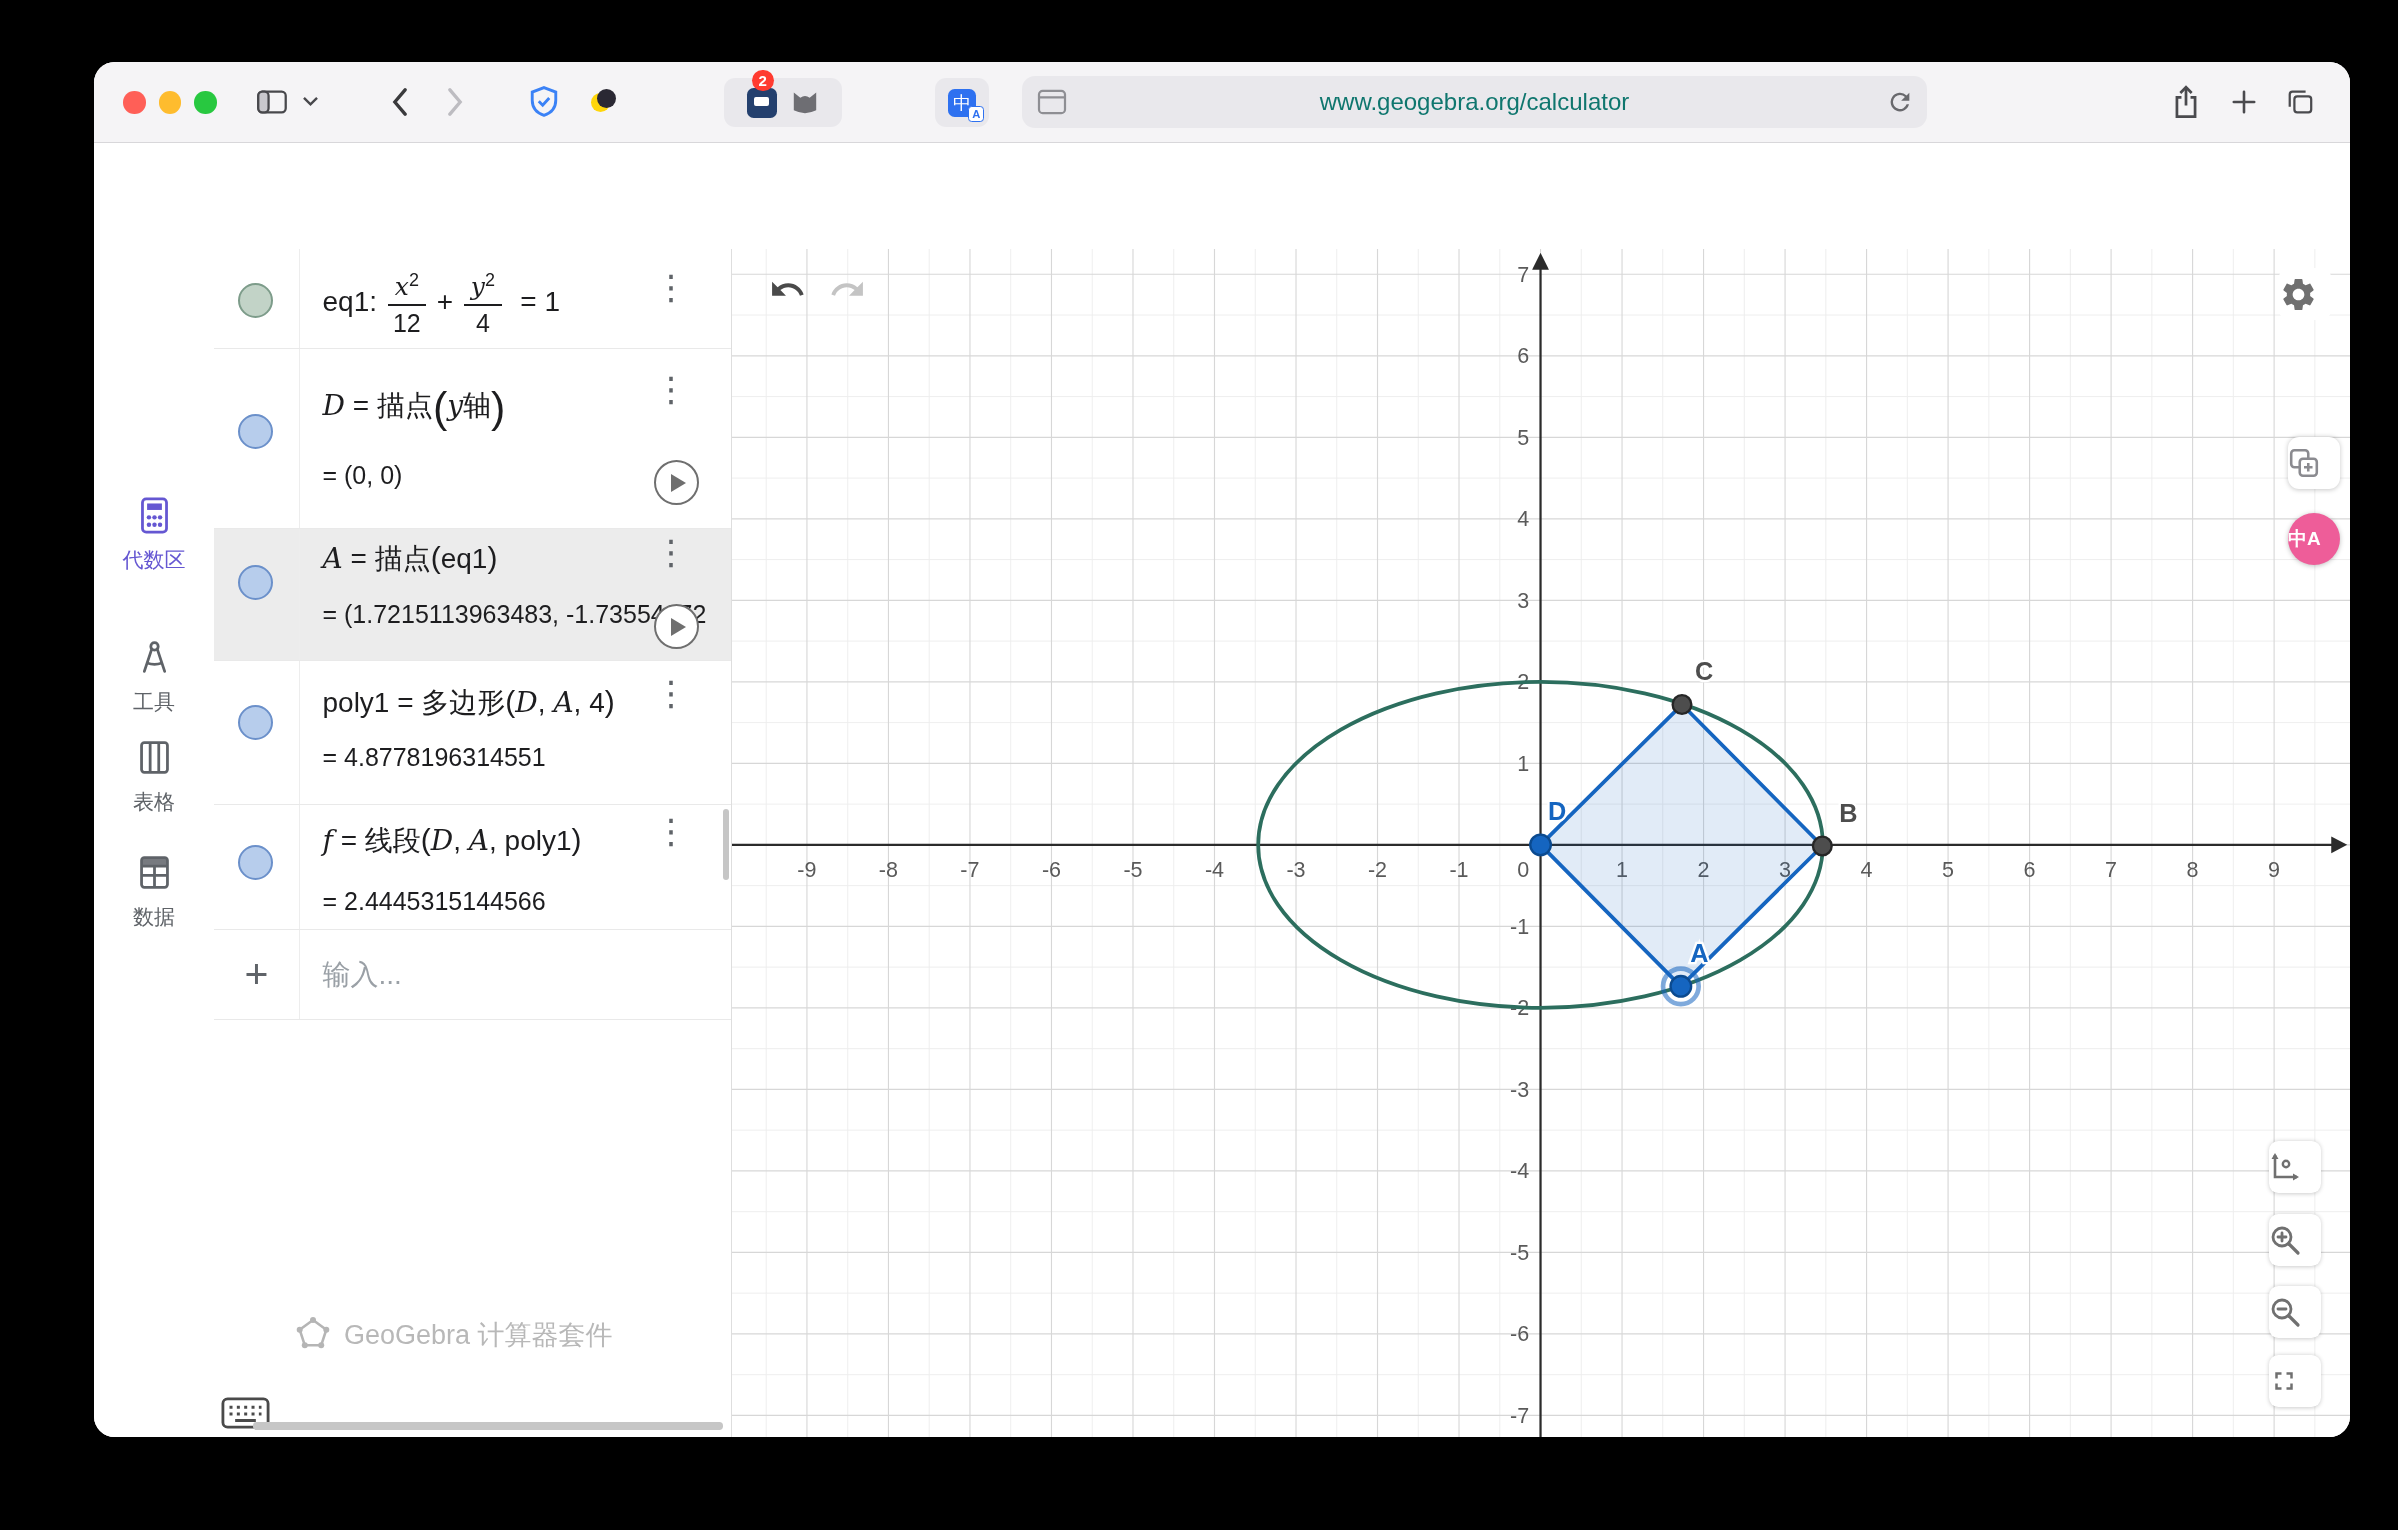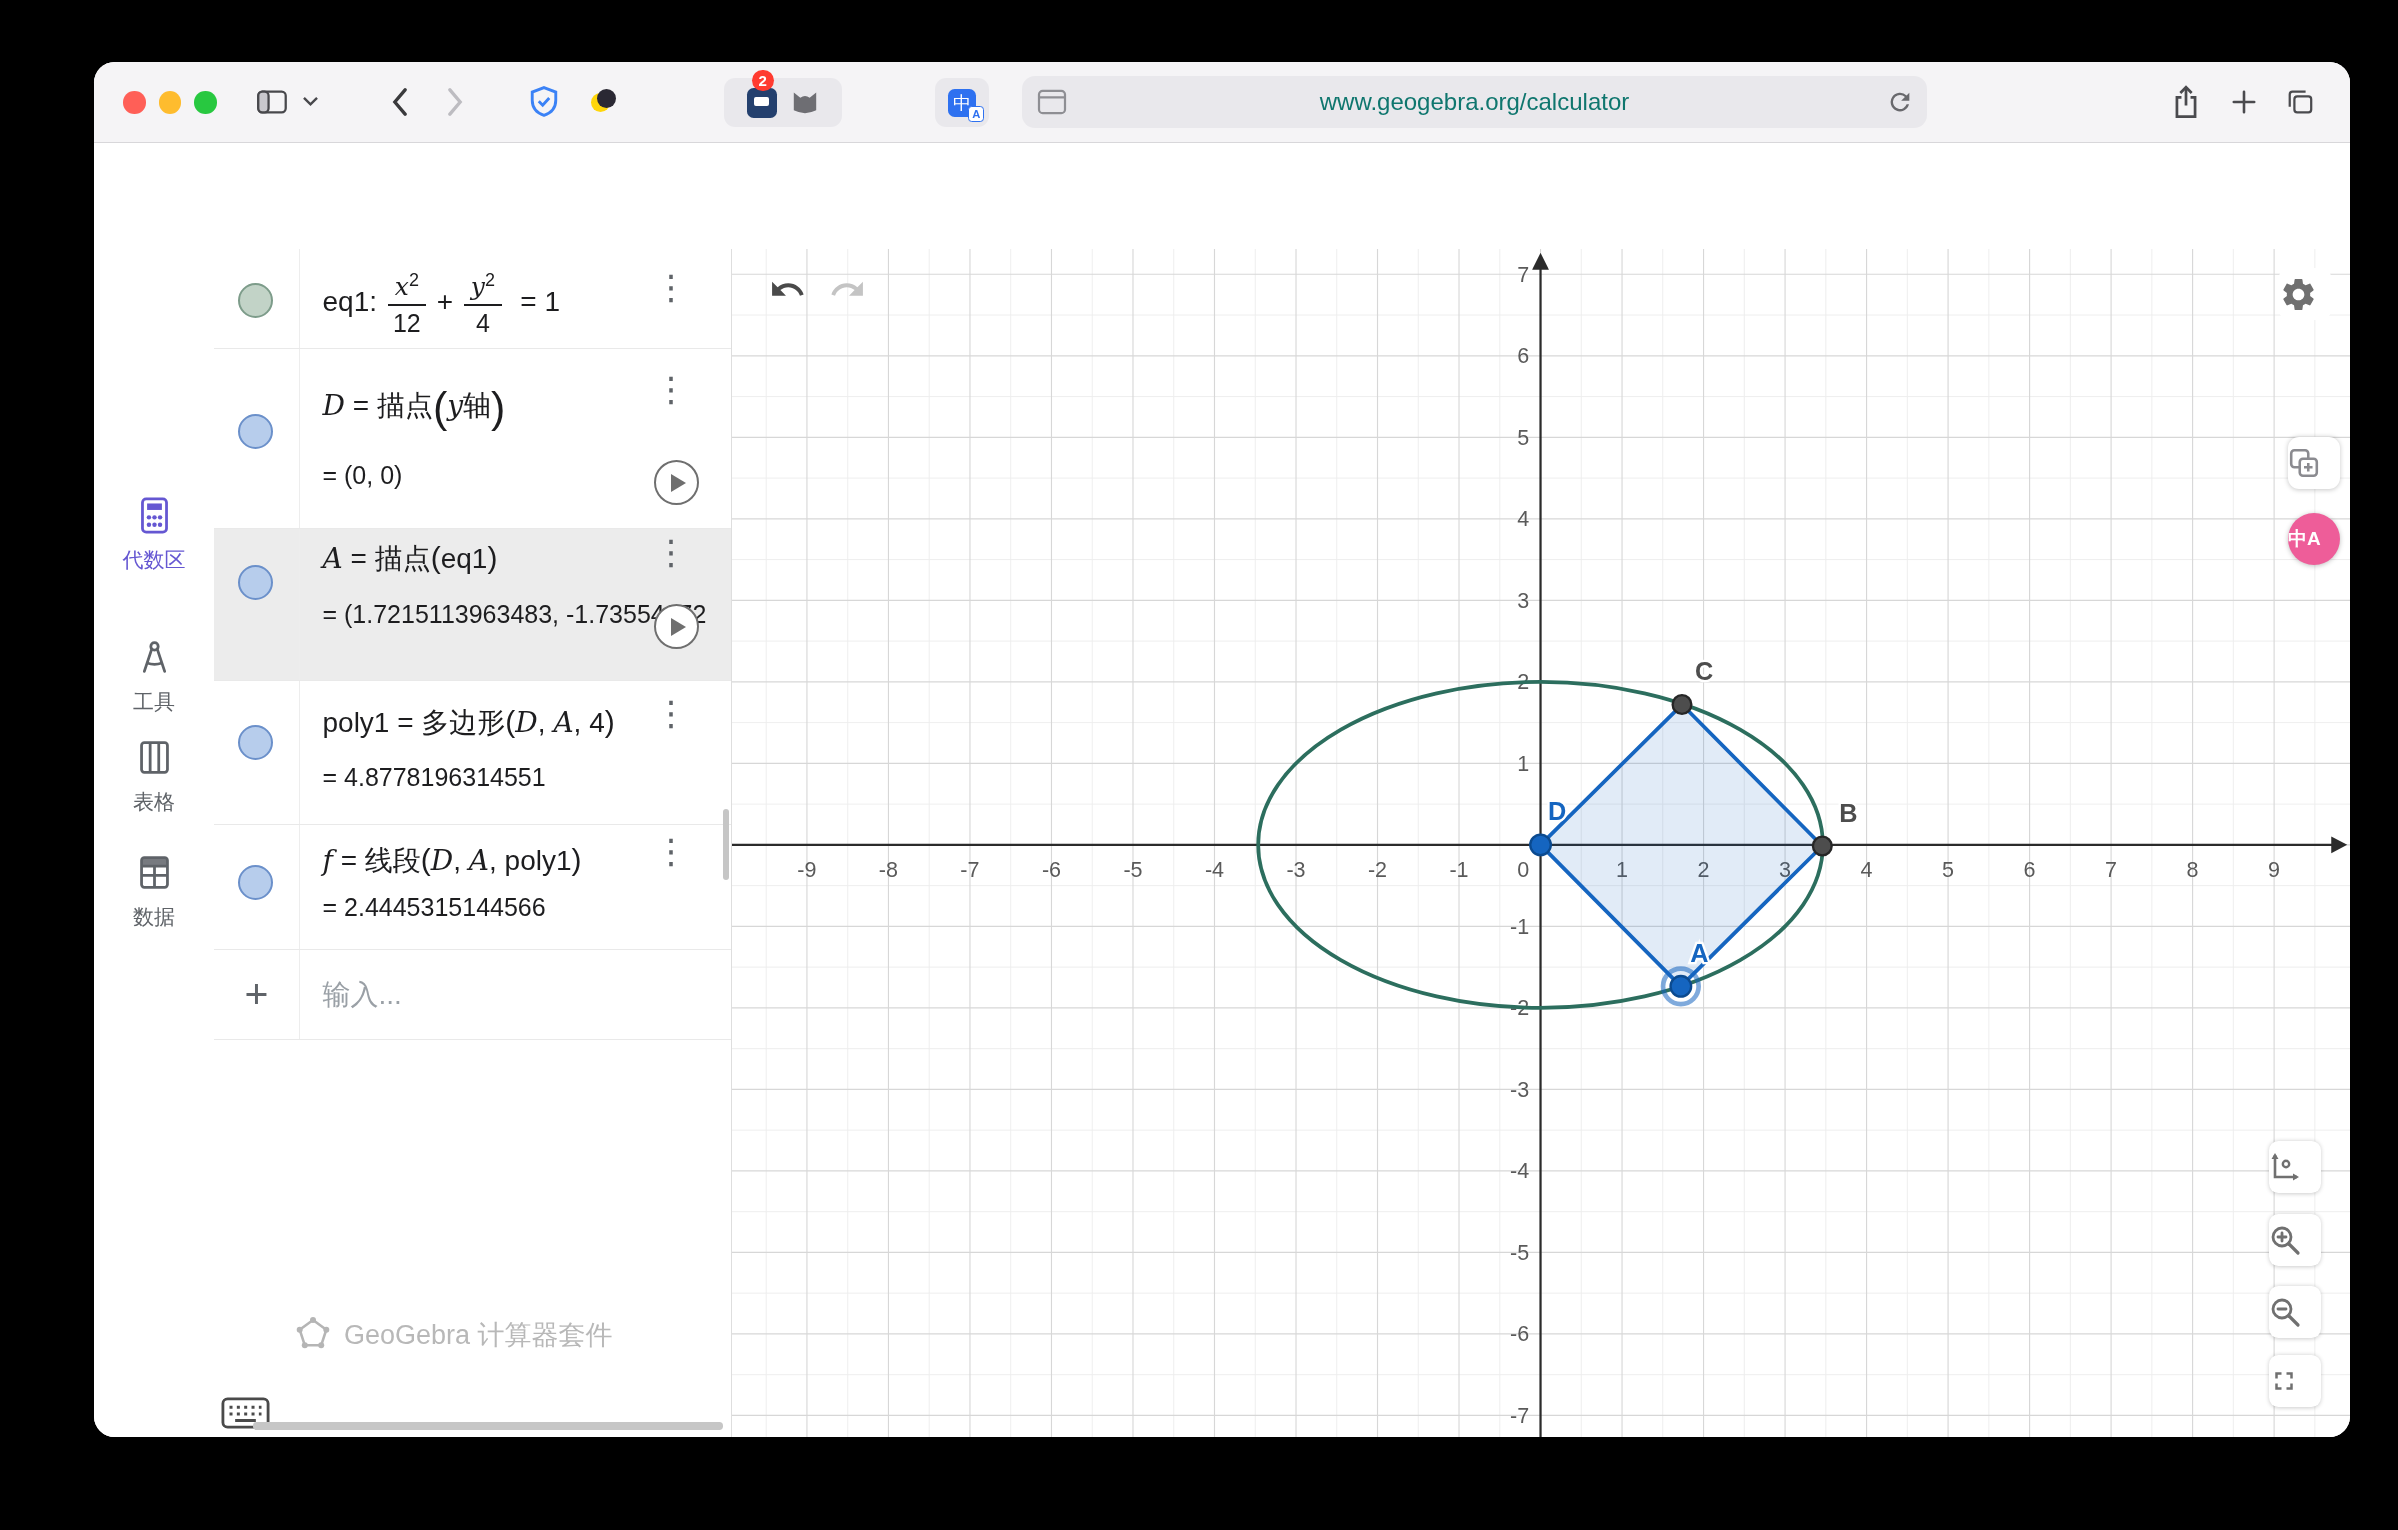--- a/index.html
+++ b/index.html
@@ -41,34 +41,34 @@
   
   .rail{position:absolute;left:0;top:187px;width:120px;bottom:0;background:#fff}
   .rail-item{position:absolute;left:0;width:120px;display:flex;flex-direction:column;align-items:center;gap:8.4px}
   .rlabel{font-size:21px;color:#5f6368}
   .rail-item.active .rlabel{color:#6557d2}
 
   
   .panel{position:absolute;left:120px;top:187px;width:518px;bottom:0;background:#fff;border-right:0.9px solid #dedede}
   .alg-row{position:relative;display:flex;border-bottom:0.9px solid #e9e9e9}
   .alg-row.sel{background:#ececec}
-  .r1{height:100px}.r2{height:180px}.r3{height:152px}.r4{height:144px}.r5{height:125px}
+  .r1{height:100px}.r2{height:180px}.r3{height:132px}.r4{height:144px}.r5{height:125px}
   .mcell{width:86px;flex:none;border-right:0.9px solid #ededed;position:relative}
   .marble{position:absolute;left:24px;width:35px;height:35px;border-radius:50%;border:2.8px solid}
   .marble.blue{background:#b7cdec;border-color:#6b90ca}
   .marble.green{background:#c2d3c7;border-color:#7d9c8a}
   .r1 .marble{top:34px}.r2 .marble{top:65px}.r3 .marble{top:36px}.r4 .marble{top:44px}.r5 .marble{top:40px}
   .ccell{flex:1;position:relative;overflow:hidden}
   .l1,.l2{position:absolute;left:22.5px;font-size:28px;color:#1d1d1f;white-space:nowrap}
   .l2{font-size:25px;right:17px;overflow:hidden}
   .r1 .l1{top:20.6px}
   .r2 .l1{top:34px}.r2 .l2{top:112px}
   .r3 .l1{top:11.2px}.r3 .l2{top:71px}
   .r4 .l1{top:22.5px}.r4 .l2{top:82px}
-  .r5 .l1{top:17px}.r5 .l2{top:68px}
+  .r5 .l1{top:17px}.r5 .l2{top:82px}
   .m-var{font-family:"DejaVu Serif",serif;font-style:italic}
   .m-plain{font-style:normal}
   .m-paren{font-size:30px}
   .m-bigparen{font-size:43px;font-weight:300;vertical-align:-7.5px}
   .frac{display:inline-block;text-align:center;vertical-align:middle;margin:0 11.2px}
   .frac .num{display:block;border-bottom:2.3px solid #1d1d1f;padding:0 6.6px 2.8px;font-size:25px}
   .frac .num sup{font-size:18px}
   .frac .den{display:block;padding-top:2.8px;font-size:25px}
   .fline>.rhs{margin-left:7.5px}
   .dots{position:absolute;right:43px;font-size:34px;color:#5f6368;line-height:34px}

